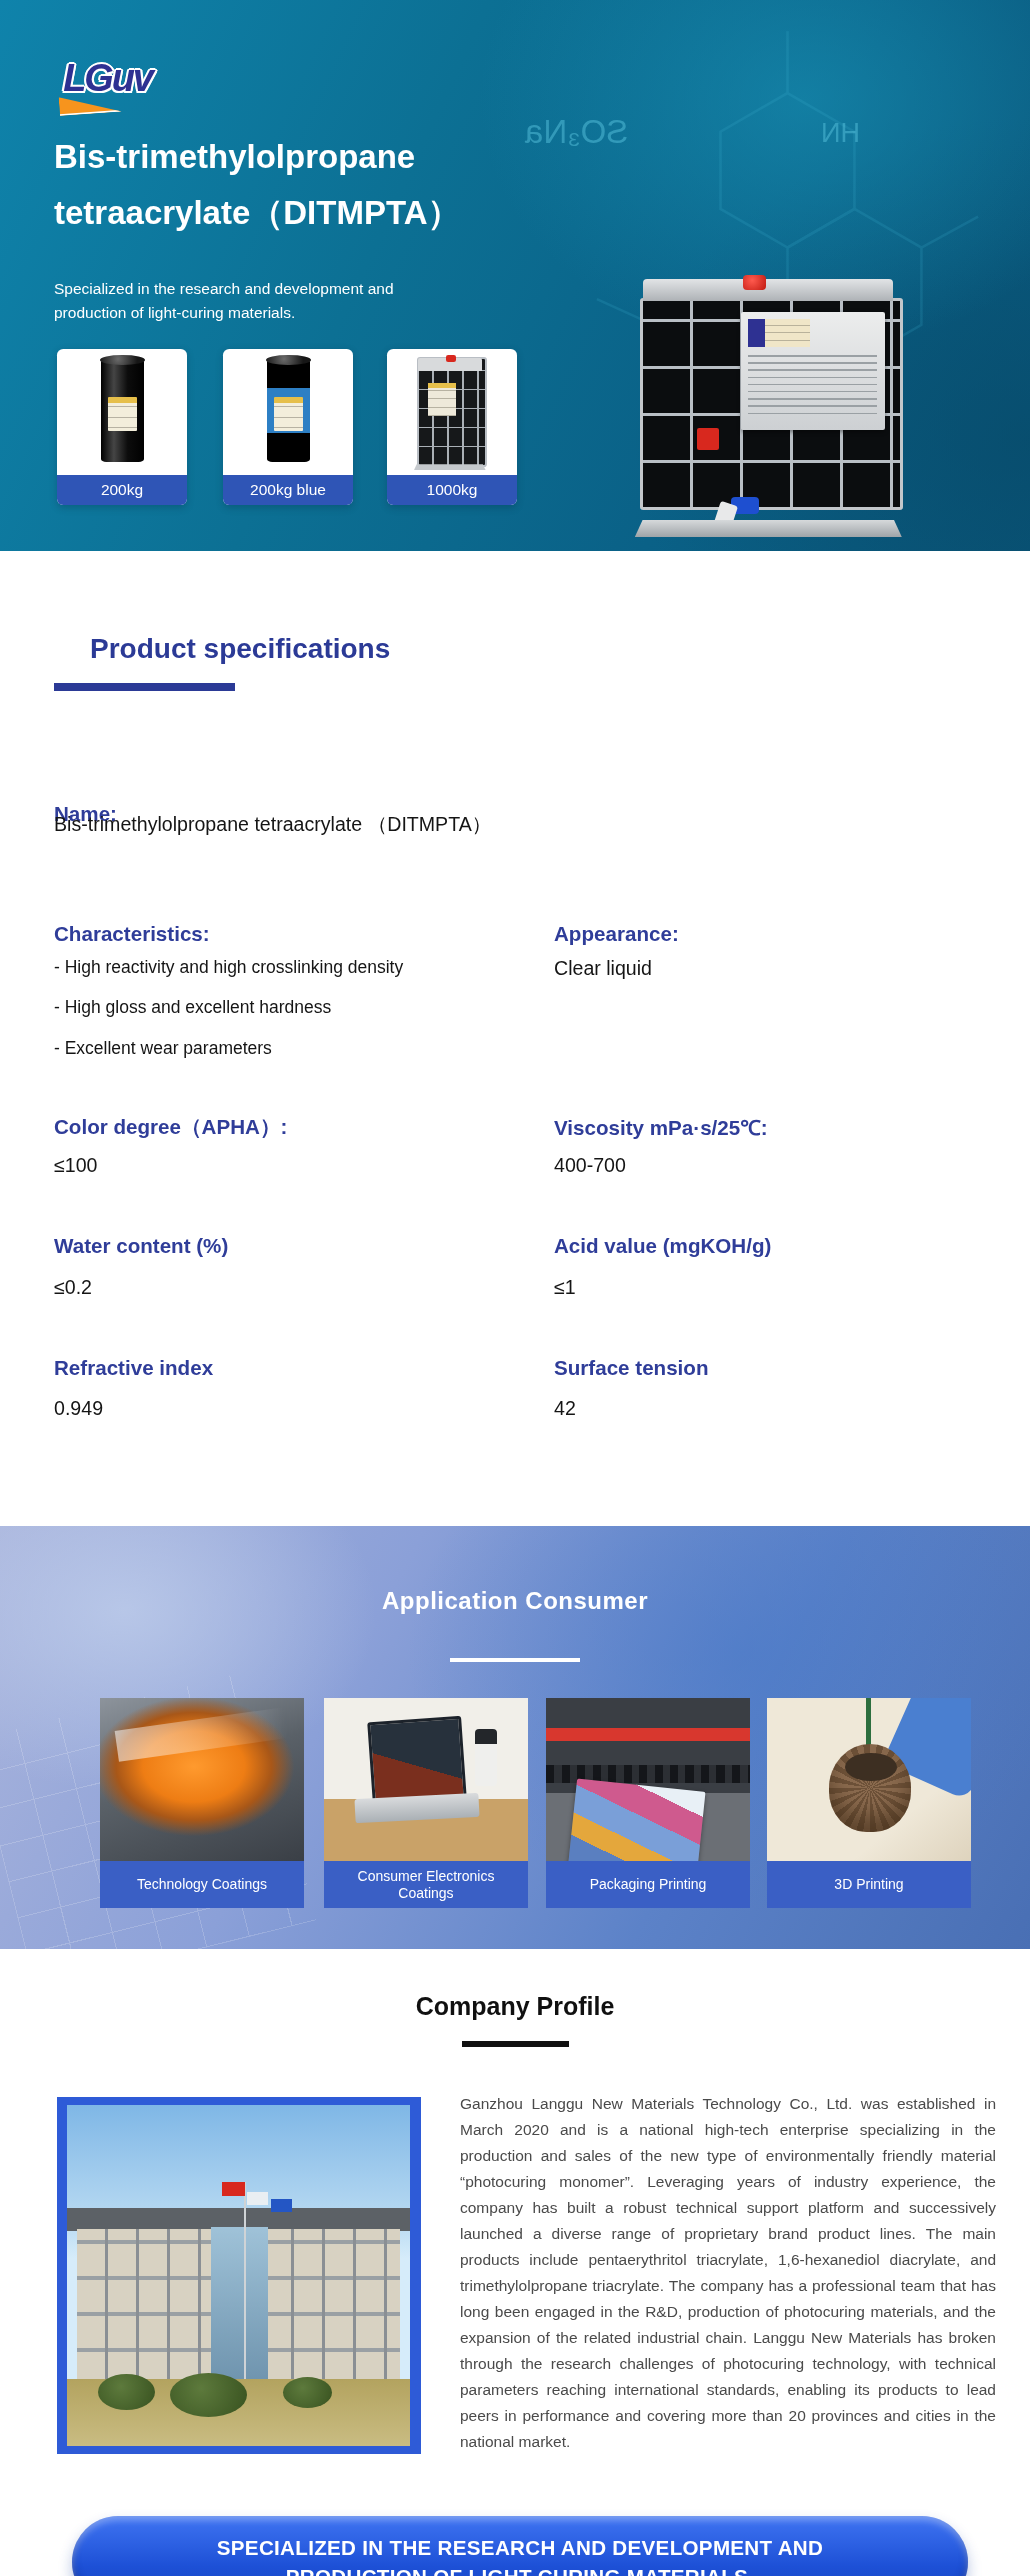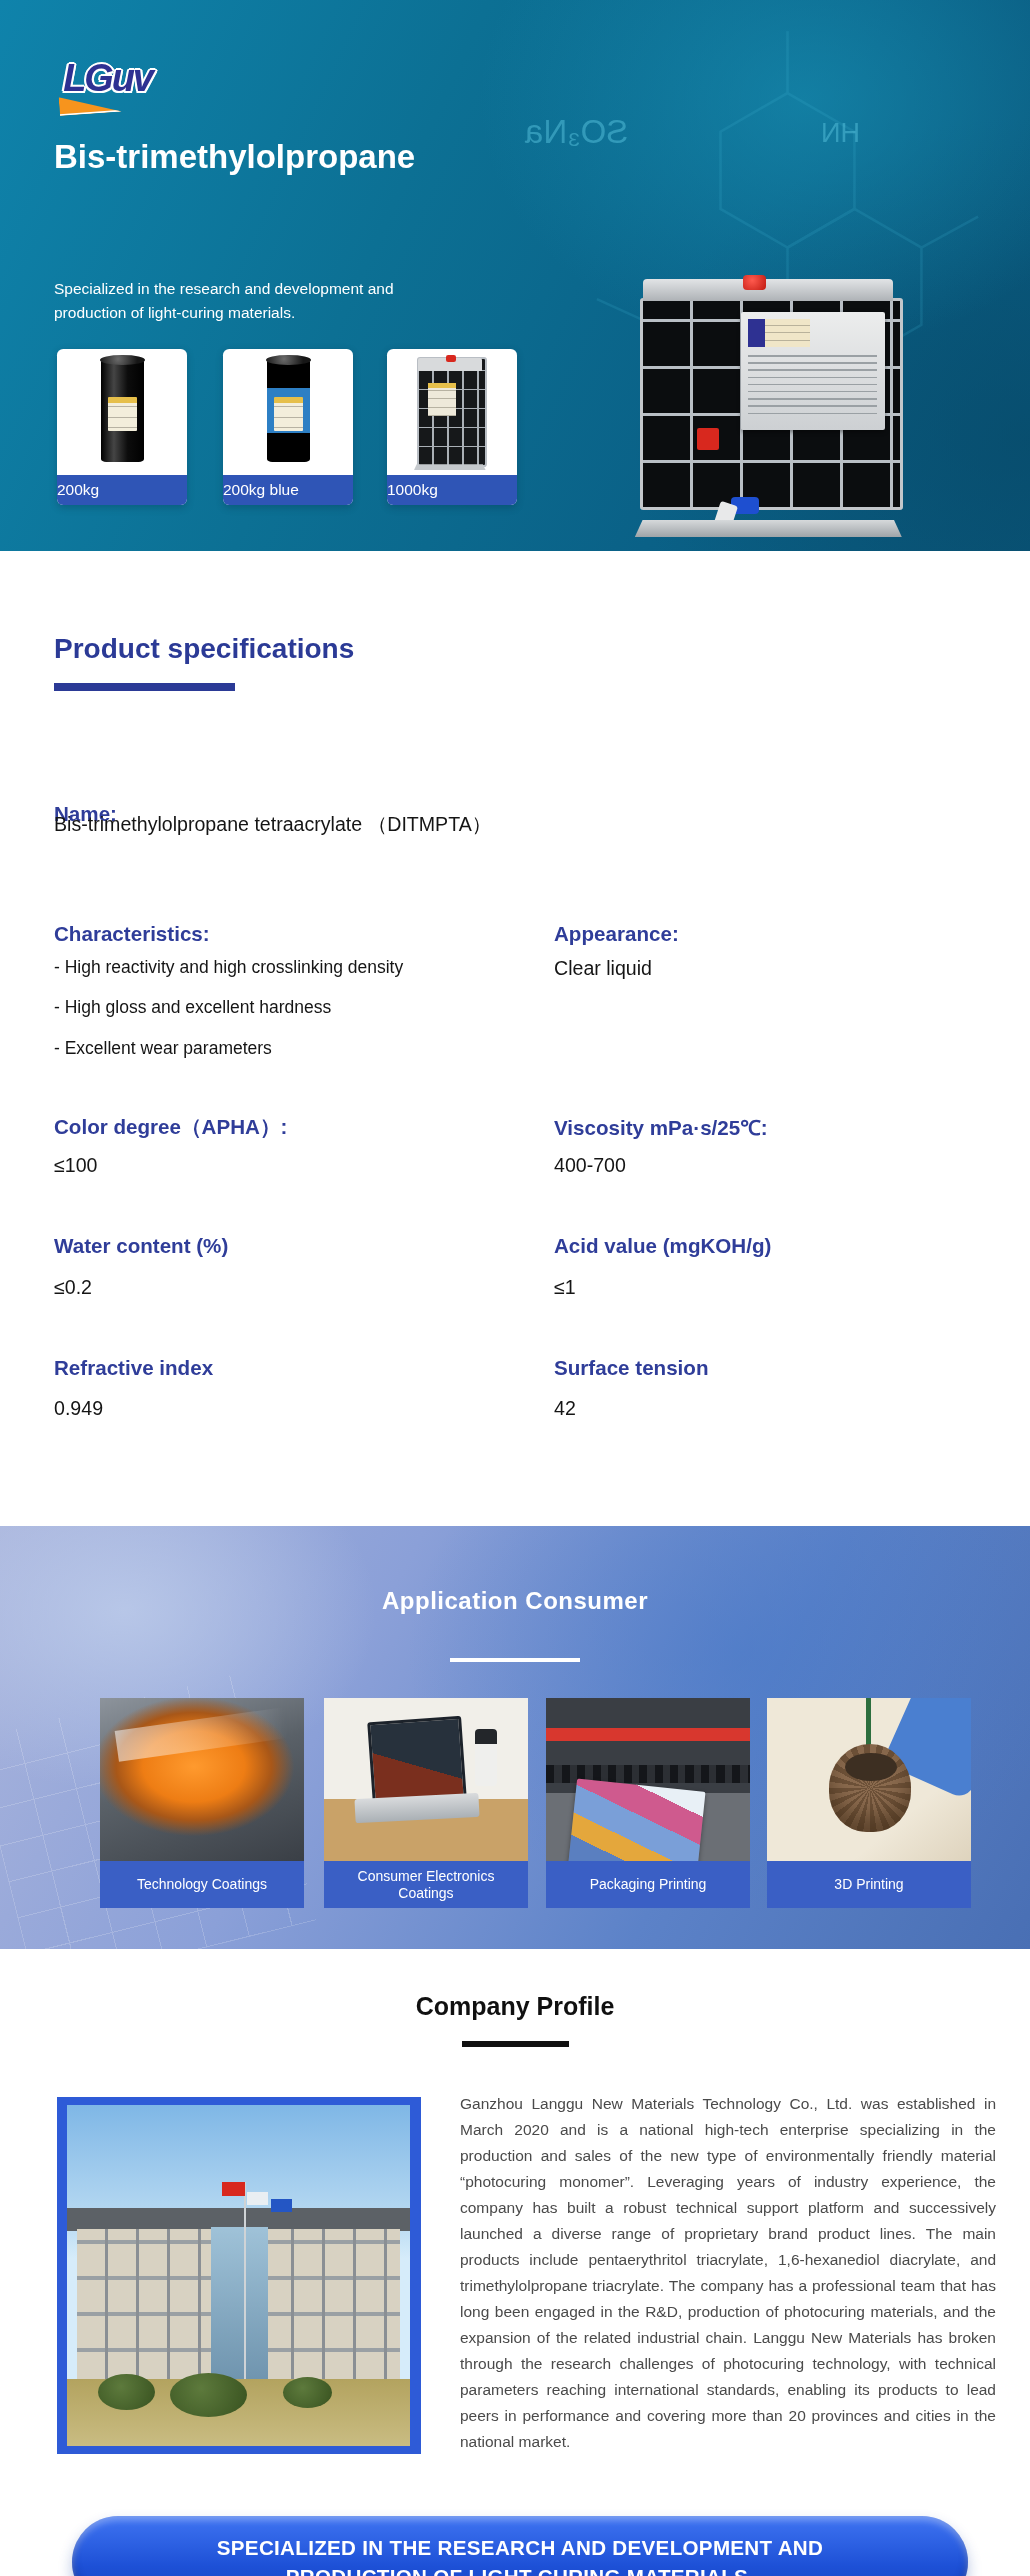--- a/index.html
+++ b/index.html
@@ -20,21 +20,21 @@
   .logo .lg-text{position:absolute;left:5.2px;top:3.1px;font-size:38px;font-weight:bold;font-style:italic;color:#2e3192;letter-spacing:-2.1px;
     text-shadow:-2.1px 0 0 #fff,2.1px 0 0 #fff,0 -2.1px 0 #fff,0 2.1px 0 #fff,-1.5px -1.5px 0 #fff,1.5px 1.5px 0 #fff,-1.5px 1.5px 0 #fff,1.5px -1.5px 0 #fff;}
   .logo .lg-swoosh{position:absolute;left:1px;top:37px;width:62px;height:20.6px;background:#f7941d;
     clip-path:polygon(0 18%,100% 100%,0 100%);border-bottom:2.6px solid #fff;transform:rotate(-4deg);}
   .hero-title{position:absolute;left:54px;top:129px;color:#fff;font-size:33px;font-weight:bold;line-height:56px;letter-spacing:0;}
   .hero-sub{position:absolute;left:54px;top:277px;color:#fff;font-size:15.5px;line-height:24px;font-weight:400;}
 
   .pcard{position:absolute;top:349px;width:130px;height:156px;background:#fff;border-radius:6.2px;box-shadow:0 2.1px 7.2px rgba(0,40,60,.25);}
   .pcard-img{position:relative;width:100%;height:126px;overflow:hidden;border-radius:6.2px 6.2px 0 0;}
   .pcard-label{position:absolute;left:0;bottom:0;width:100%;height:30px;background:#2f55b6;border-radius:0 0 6.2px 6.2px;
-    color:#fff;font-size:15.5px;text-align:left;line-height:30px;}
+    color:#fff;font-size:15.5px;text-align:center;line-height:30px;}
   .drum{position:relative;width:43px;height:103px;margin:10.3px auto 0;border-radius:5.2px/3.1px;
     background:linear-gradient(90deg,#000 0%,#454545 30%,#0c0c0c 62%,#000 100%);}
   .drum::before{content:"";position:absolute;left:-1px;top:-4.6px;width:45px;height:10.3px;border-radius:50%;
     background:radial-gradient(circle at 40% 40%,#6a6a6a,#161616 70%);}
   .drum .dlabel{position:absolute;left:7.2px;top:38px;width:29px;height:34px;background:#f3eedb;border-radius:1px;
     background-image:linear-gradient(180deg,#e6bf4a 0 6.2px,transparent 6.2px),
       repeating-linear-gradient(180deg,transparent 0 9.3px,#b7b2a2 9.3px 10.3px);}
   .drum.bluevar{background:linear-gradient(180deg,#000 0 28%,#2d7fc4 28% 72%,#000 72%),
       linear-gradient(90deg,#000 0%,#454545 30%,#0c0c0c 62%,#000 100%);}
   .tote-mini{position:relative;width:66px;height:106px;margin:8.2px auto 0;background:#16181a;border:2.1px solid #b9bec4;border-radius:3.1px;
@@ -154,20 +154,21 @@
     <div class="wm wm2">HN</div>
     <div class="wm wm3">HO</div>
 
     <div class="logo">
       <div class="lg-swoosh"></div>
       <div class="lg-text">LGuv</div>
     </div>
 
     <div class="hero-title">
       <div>Bis-trimethylolpropane</div>
+      <div>tetraacrylate（DITMPTA）</div>
     </div>
     <div class="hero-sub">
       <div>Specialized in the research and development and</div>
       <div>production of light-curing materials.</div>
     </div>
 
     <div class="pcard" style="left:57px;">
       <div class="pcard-img">
         <div class="drum">
             <div class="dlabel"></div>
@@ -203,21 +204,21 @@
         <div class="tb-minilabel"></div>
         <div class="tb-lines"></div>
       </div>
       <div class="tb-red"></div>
       <div class="tb-valve"></div>
       <div class="tb-spout"></div>
       <div class="tb-pallet"></div>
     </div>
   </div>
 
-  <div class="sec-title" style="top:633px;">Product specifications</div>
+  <div class="sec-title" style="top:633px;margin-left:36px;">Product specifications</div>
   <div class="spec-bar"></div>
 
   <div class="spec-label" style="left:54px;top:768px;margin-top:34px;">Name:</div>
   <div class="spec-value" style="left:54px;top:811px;">Bis-trimethylolpropane tetraacrylate （DITMPTA）</div>
 
   <div class="spec-label" style="left:54px;top:922px;">Characteristics:</div>
   <div class="spec-item" style="left:54px;top:957px;">- High reactivity and high crosslinking density</div>
   <div class="spec-item" style="left:54px;top:997px;">- High gloss and excellent hardness</div>
   <div class="spec-item" style="left:54px;top:1038px;">- Excellent wear parameters</div>
 

